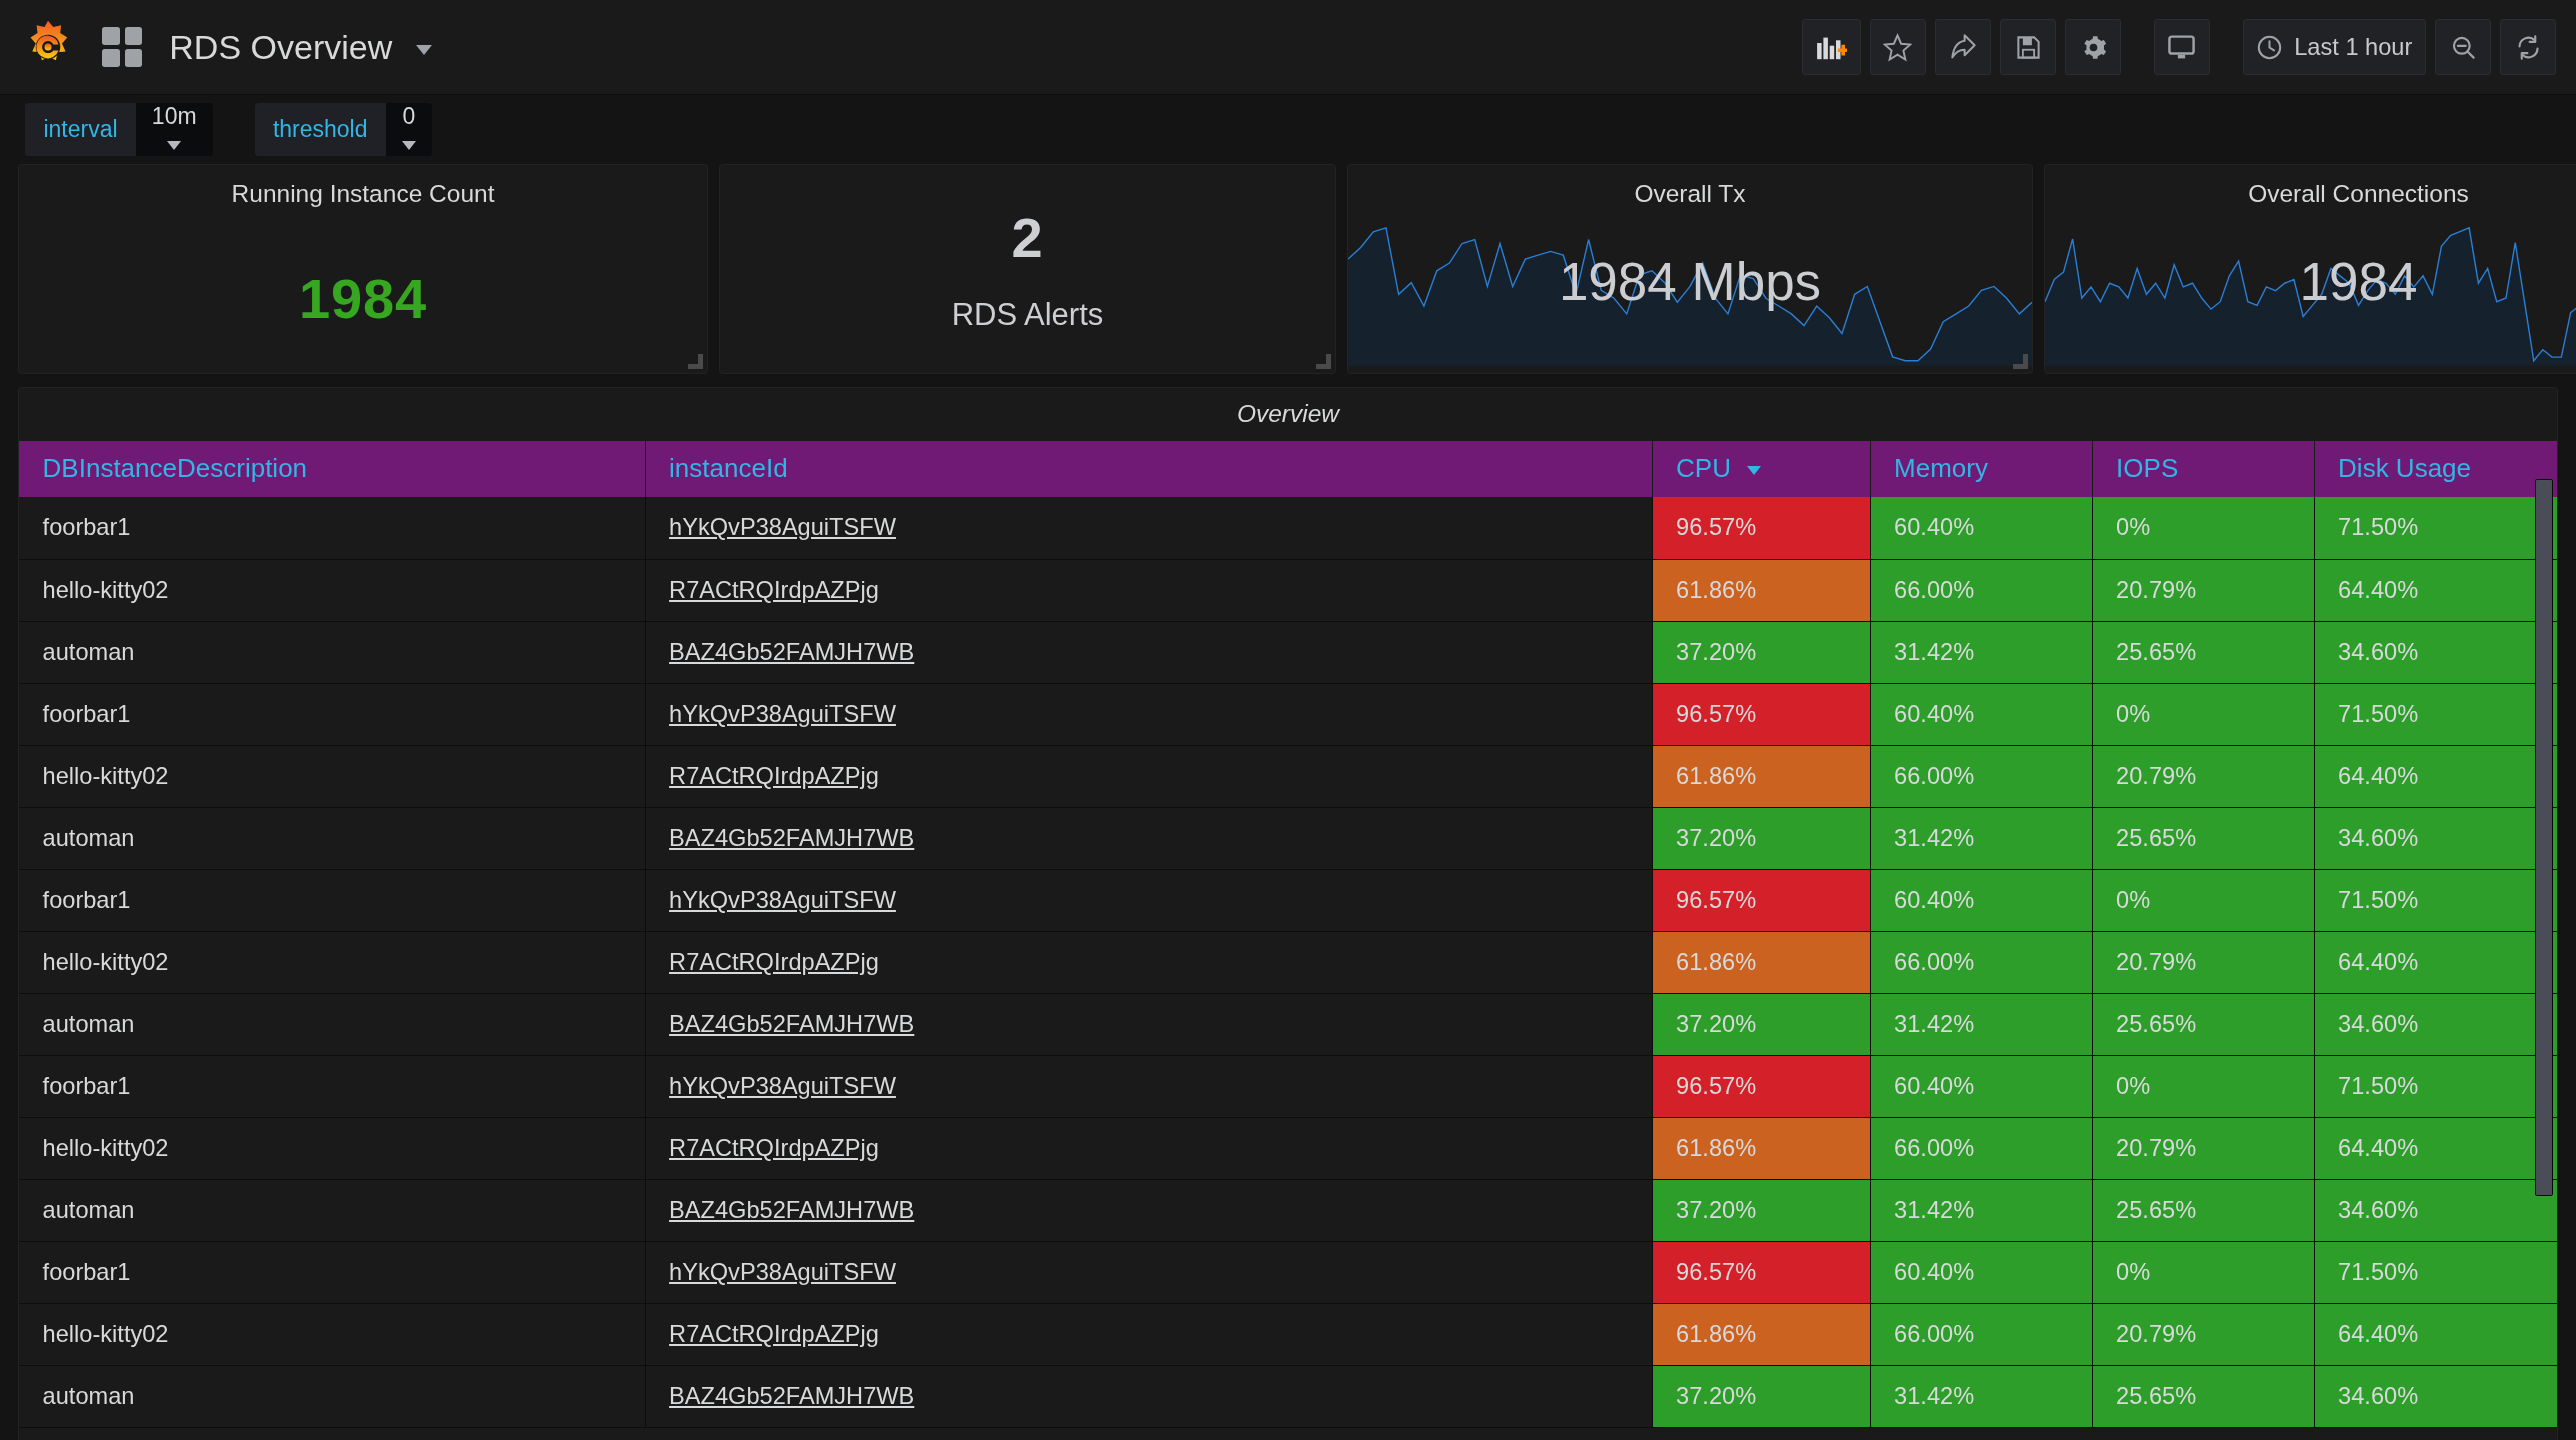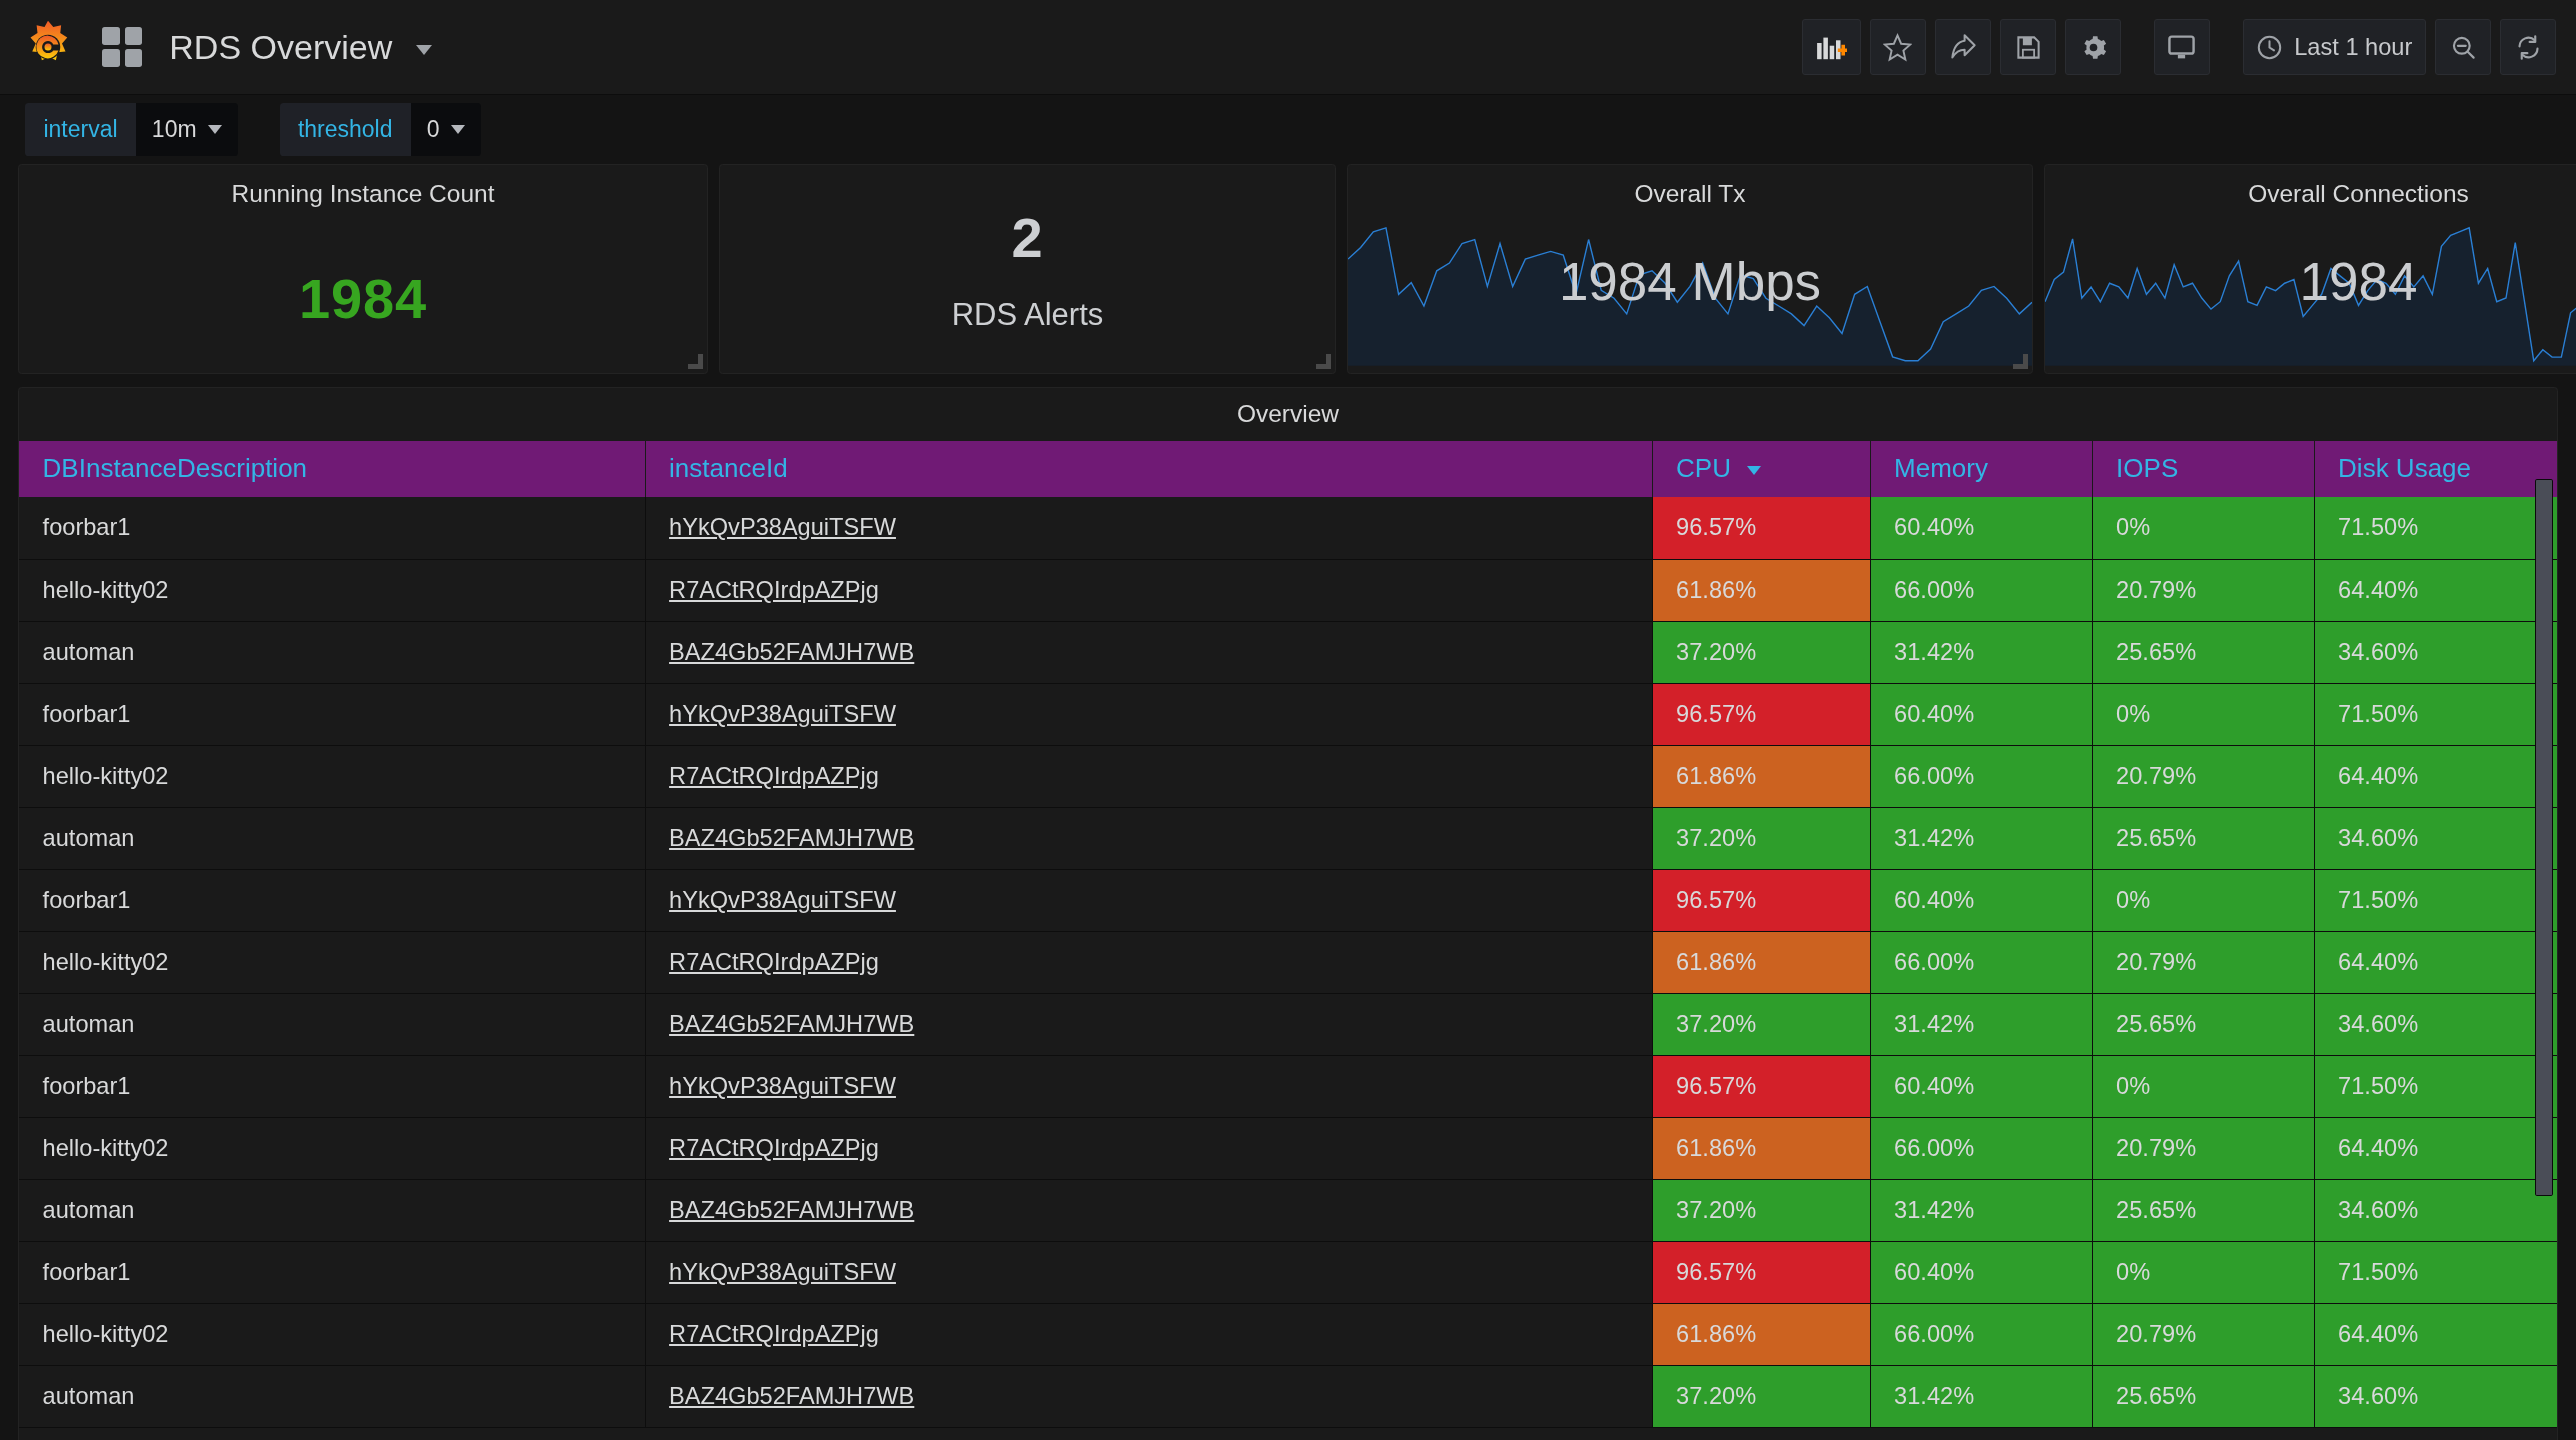--- a/index.html
+++ b/index.html
@@ -93,20 +93,21 @@
     display: flex; align-items: center;
     padding: 0 18px;
   }
   .var-value {
     background: #0b0c0e;
     color: #d8d9da;
     font-size: 23px;
     display: flex; align-items: center;
     padding: 0 16.3px;
     gap: 11px;
+    flex-direction: column;
   }
   .var-value .vcaret {
     width: 0; height: 0;
     border-left: 7.3px solid transparent;
     border-right: 7.3px solid transparent;
     border-top: 9px solid #b5b8bd;
   }
 
   
   .stat-row {
@@ -175,20 +176,21 @@
     margin: 12.7px 18px 0 18px;
     height: 1125px;
     position: relative;
   }
   .table-panel-title {
     text-align: center;
     color: #d8d9da;
     font-size: 24.5px;
     padding: 12.7px 0 9px 0;
     font-weight: 400;
+    font-style: italic;
   }
   .table-scroll {
     position: absolute;
     top: 53px; left: 0; right: 0; bottom: 0;
     overflow: hidden;
   }
   table.grafana-table {
     width: 100%;
     border-collapse: collapse;
     table-layout: fixed;

